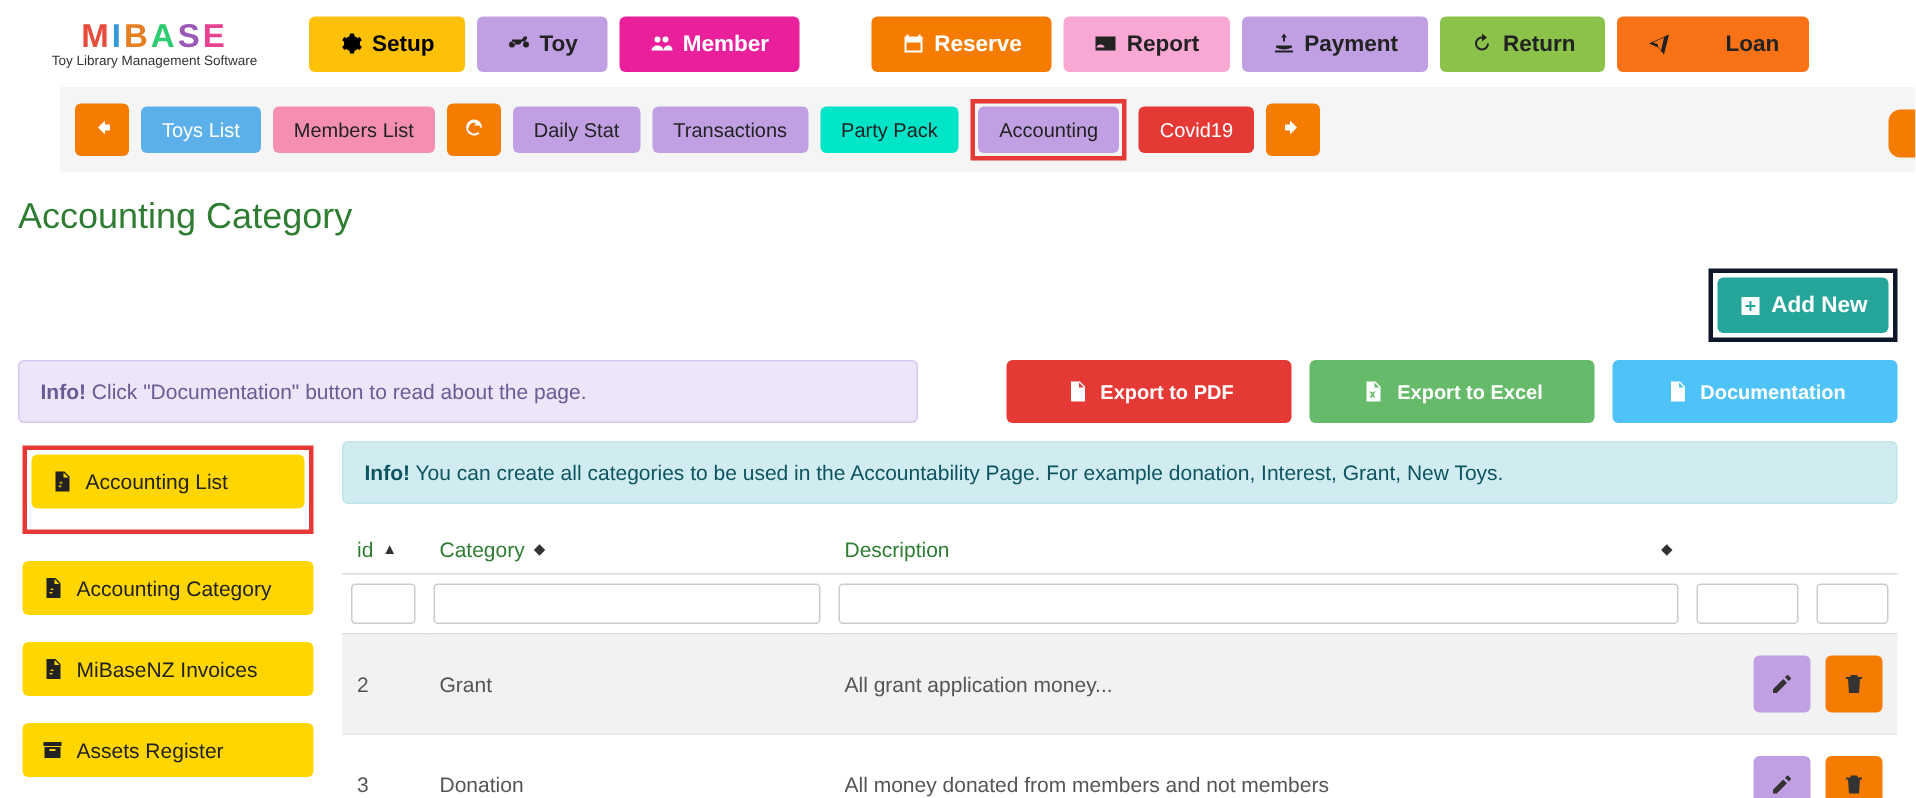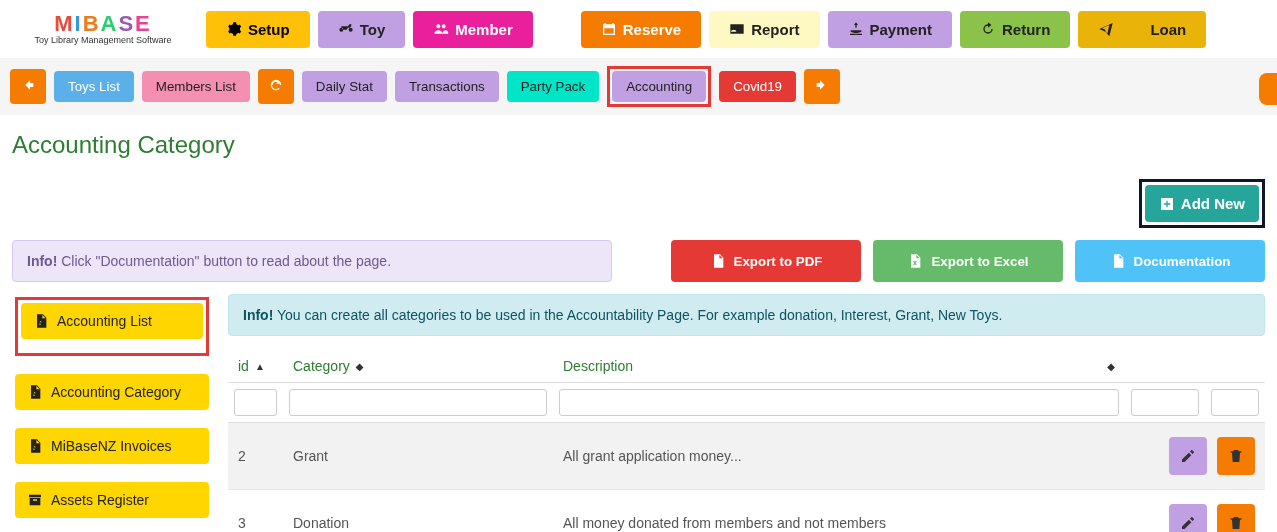--- a/index.html
+++ b/index.html
@@ -11,27 +11,27 @@
 .logo-text { font-weight: 800; font-size: 22px; letter-spacing: 2px; line-height: 1; }
 .logo-text span:nth-child(1){color:#e74c3c}.logo-text span:nth-child(2){color:#3498db}.logo-text span:nth-child(3){color:#e67e22}.logo-text span:nth-child(4){color:#2ecc71}.logo-text span:nth-child(5){color:#9b59b6}.logo-text span:nth-child(6){color:#e84393}
 .logo-sub { font-size: 9px; color: #333; }
 
 .btn { display: inline-flex; align-items: center; gap: 6px; padding: 10px 20px; border-radius: 4px; font-weight: 600; font-size: 15px; cursor: pointer; border: none; white-space: nowrap; }
 .btn svg { width: 16px; height: 16px; }
 .btn-setup { background: #ffc107; color: #000000; }
 .btn-toy { background: #c0a0e3; color: #222; }
 .btn-member { background: #ea1f9c; color: #fff; }
 .btn-reserve { background: #f57c00; color: #fff; margin-left: 40px; }
-.btn-report { background: #fef9c3; color: #222; }
+.btn-report { background: #f9a8d4; color: #222; }
 .btn-payment { background: #c0a0e3; color: #222; }
 .btn-return { background: #8bc34a; color: #222; }
-.btn-loan { background: #eab308; color: #222; gap: 36px; }
-
-
-.sub-nav-wrap { background: #f5f5f5; padding: 8px 10px; display: flex; gap: 8px; align-items: center; position: relative; }
+.btn-loan { background: #f97316; color: #222; gap: 36px; }
+
+
+.sub-nav-wrap { background: #f5f5f5; padding: 8px 10px; display: flex; gap: 8px; align-items: center; position: relative; margin-left: 40px; }
 .sbtn { padding: 8px 14px; border-radius: 4px; font-weight: 500; border: none; cursor: pointer; }
 .sb-arrow { background: #f57c00; color: #fff; width: 36px; padding: 8px 0; text-align: center; }
 .sb-toys { background: #5bb0ea; color: #fff; }
 .sb-members { background: #f48fb1; color: #222; }
 .sb-refresh { background: #f57c00; color: #fff; width: 36px; padding: 8px 0; }
 .sb-daily { background: #c0a0e3; color: #222; }
 .sb-trans { background: #c0a0e3; color: #222; }
 .sb-party { background: #00e5c7; color: #222; }
 .sb-acct { background: #c0a0e3; color: #222; }
 .sb-covid { background: #e53935; color: #fff; }

